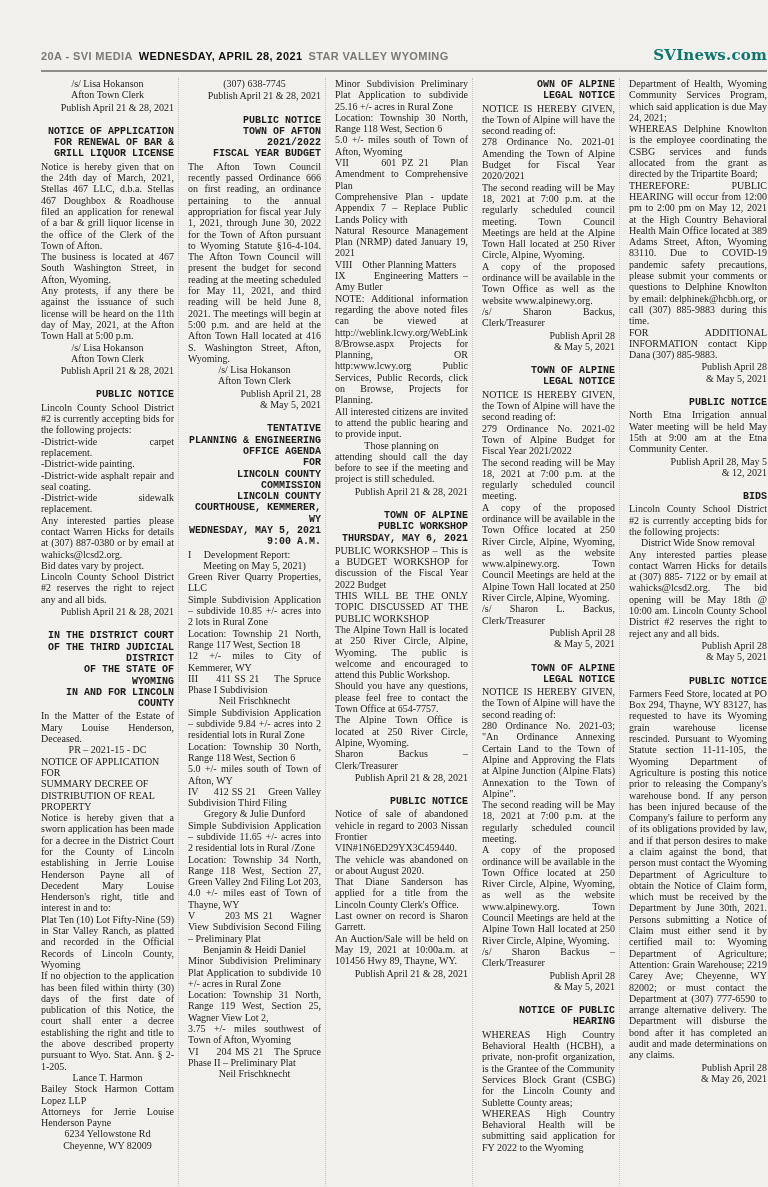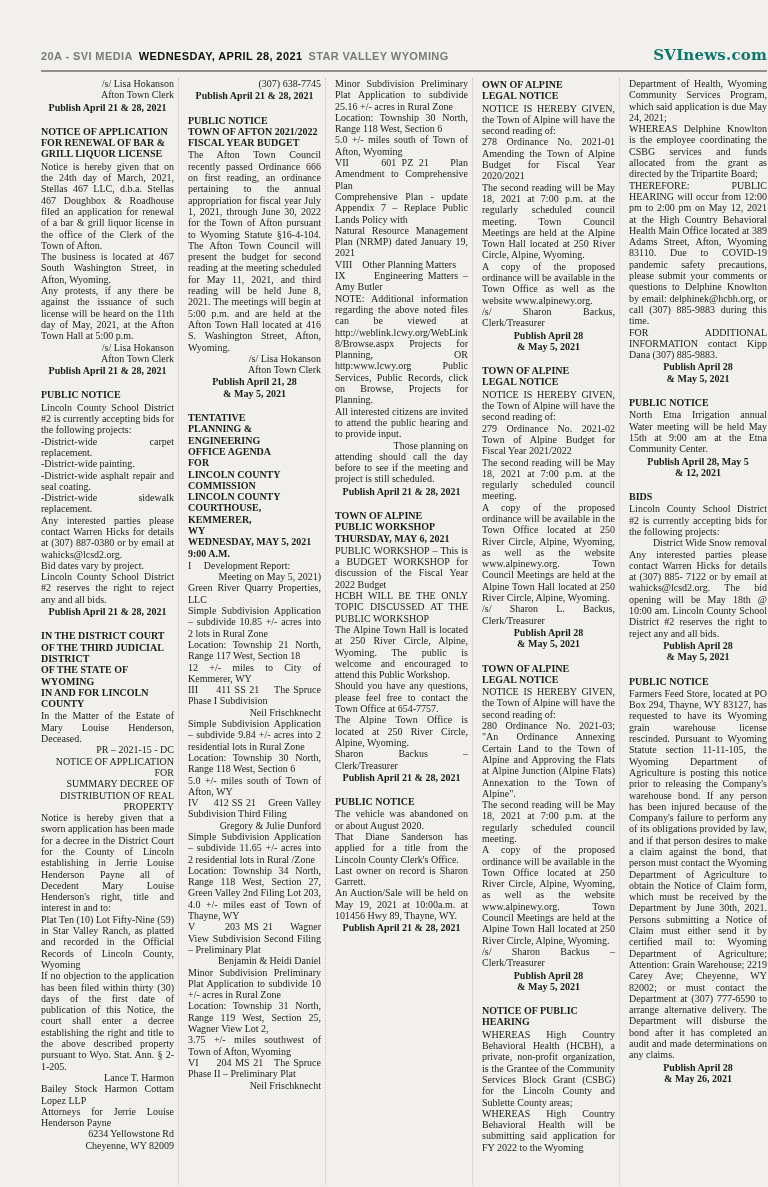--- a/index.html
+++ b/index.html
@@ -26,25 +26,25 @@
   
   .cols{
     display:grid;grid-template-columns:repeat(5,1fr);gap:9px;
     margin-top:6px;height:1122px;overflow:hidden;
   }
   .col{
     overflow:hidden;font-size:10px;line-height:11.3px;
     border-right:1px dotted #c9c6c0;padding-right:4px;
   }
   .col:last-child{border-right:none;padding-right:0;}
-  .b-heading{font-weight:bold;text-align:left;white-space:pre-line;margin:1px 0;}
-  .b-subheading{text-align:right;white-space:pre-line;}
+  .b-heading{font-weight:bold;text-align:right;white-space:pre-line;margin:1px 0;font-family:Liberation Mono, monospace;}
+  .b-subheading{text-align:left;white-space:pre-line;}
   .b-para{text-align:justify;overflow-wrap:anywhere;}
-  .b-line{text-align:right;overflow-wrap:anywhere;font-family:Liberation Serif, serif;}
-  .b-publish{font-weight:bold;text-align:center;white-space:pre-line;margin:1px 0;}
+  .b-line{text-align:center;overflow-wrap:anywhere;font-family:Liberation Serif, serif;}
+  .b-publish{font-weight:normal;text-align:right;white-space:pre-line;margin:1px 0;}
   .b-gap{height:11px;}
 </style>
 </head>
 <body>
 
 <div class="page">
   <div class="masthead">
     <div class="mast-left">
       <span class="mast-page">20A - SVI MEDIA</span>
       <span class="mast-date">WEDNESDAY, APRIL 28, 2021</span>
@@ -159,28 +159,29 @@
         <div class="b-para"> NOTE: Additional information regarding the above noted files can be viewed at http://weblink.lcwy.org/WebLink8/Browse.aspx  Projects for Planning, OR http:www.lcwy.org  Public Services, Public Records, click on Browse, Projects for Planning.</div>
         <div class="b-para">All interested citizens are invited to attend the public hearing and to provide input.</div>
         <div class="b-line">Those planning on</div>
         <div class="b-para">attending should call the day before to see if the meeting and project is still scheduled.</div>
         <div class="b-publish">Publish April 21 &amp; 28, 2021</div>
         <div class="b-gap"></div>
         <div class="b-heading">TOWN OF ALPINE
 PUBLIC WORKSHOP
 THURSDAY, MAY 6, 2021</div>
         <div class="b-para">PUBLIC WORKSHOP – This is a BUDGET WORKSHOP for discussion of the Fiscal Year 2022 Budget</div>
-        <div class="b-para">HCBH WILL BE THE ONLY TOPIC DISCUSSED AT THE PUBLIC WORKSHOP</div>
+        <div class="b-para">THIS WILL BE THE ONLY TOPIC DISCUSSED AT THE PUBLIC WORKSHOP</div>
         <div class="b-para">The Alpine Town Hall is located at 250 River Circle, Alpine, Wyoming.  The public is welcome and encouraged to attend this Public Workshop.</div>
         <div class="b-para">Should you have any questions, please feel free to contact the Town Office at 654-7757.</div>
         <div class="b-para">The Alpine Town Office is located at 250 River Circle, Alpine, Wyoming.</div>
         <div class="b-para">Sharon Backus – Clerk/Treasurer</div>
         <div class="b-publish">Publish April 21 &amp; 28, 2021</div>
         <div class="b-gap"></div>
         <div class="b-heading">PUBLIC NOTICE</div>
+        <div class="b-para">Notice of sale of abandoned vehicle in regard to 2003 Nissan Frontier VIN#1N6ED29YX3C459440.</div>
         <div class="b-para">The vehicle was abandoned on or about August 2020.</div>
         <div class="b-para">That Diane Sanderson has applied for a title from the Lincoln County Clerk's Office.</div>
         <div class="b-para">Last owner on record is Sharon Garrett.</div>
         <div class="b-para">An Auction/Sale will be held on May 19, 2021 at 10:00a.m. at 101456 Hwy 89, Thayne, WY.</div>
         <div class="b-publish">Publish April 21 &amp; 28, 2021</div>
       </div>
       <div class="col">
         <div class="b-heading">OWN OF ALPINE
 LEGAL NOTICE</div>
         <div class="b-para">NOTICE IS HEREBY GIVEN, the Town of Alpine will have the second reading of:</div>

